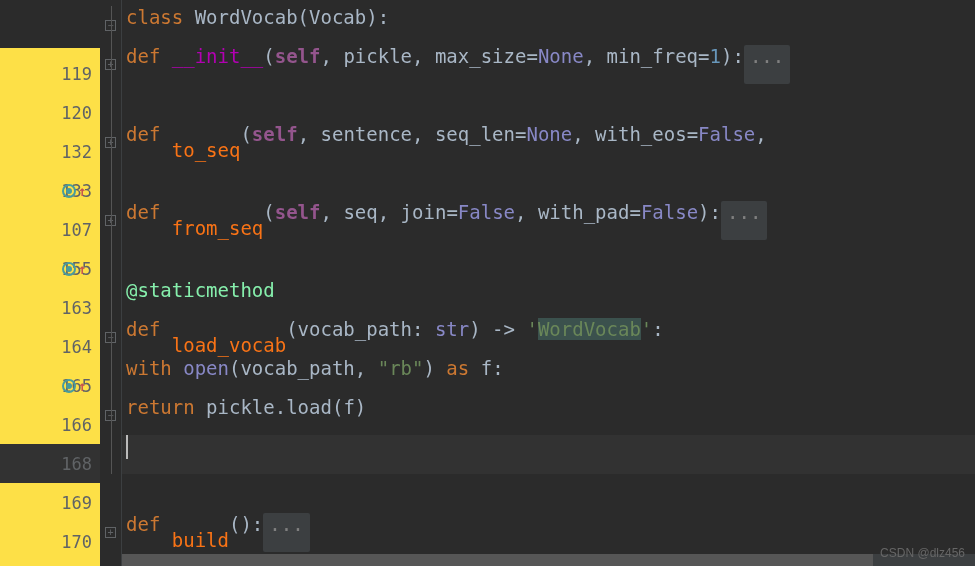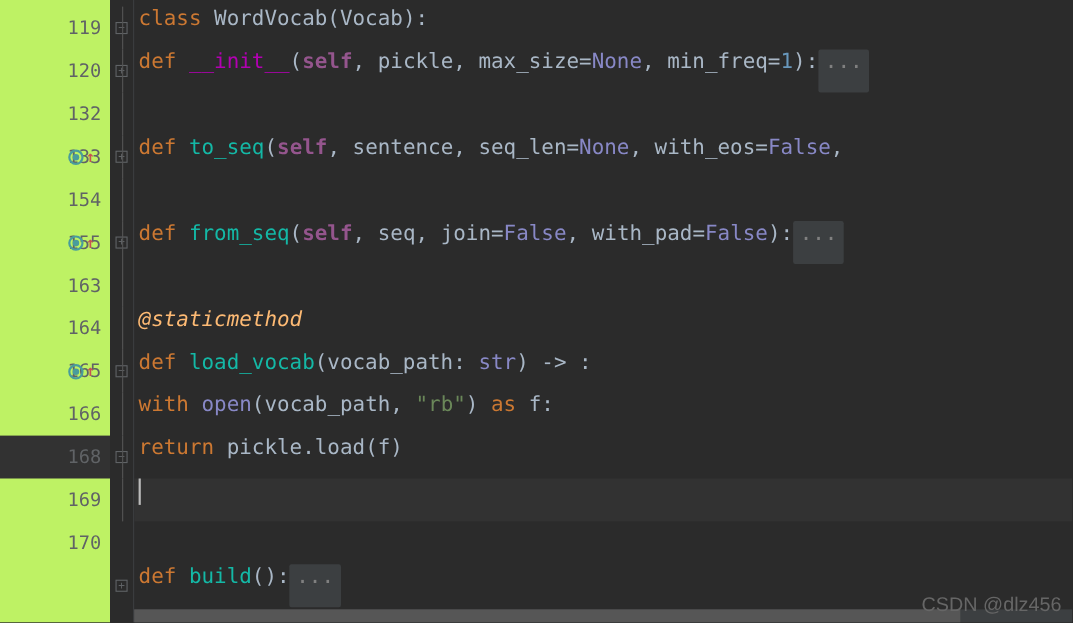--- a/index.html
+++ b/index.html
@@ -8,24 +8,25 @@
       font-family: 'Consolas', 'Monaco', monospace;
       font-size: 19px;
       color: #a9b7c6;
       overflow: hidden;
       width: 975px;
       height: 566px;
       position: relative;
     }
     .editor { display: flex; height: 100%; }
     .gutter {
-      background: #bef264;
+      background: #fde047;
       width: 100px;
       flex-shrink: 0;
       padding-top: 6px;
+      margin-top: 48px;
     }
     .gutter-line {
       height: 39px;
       display: flex;
       align-items: center;
       justify-content: flex-end;
       padding-right: 8px;
       position: relative;
     }
     .line-number {
@@ -102,47 +103,47 @@
       position: relative;
     }
     .code-line {
       height: 39px;
       display: flex;
       white-space: pre;
       padding-left: 4px;
     }
     .current-line { background: #323232; }
     .kw { color: #cc7832; }
-    .fn { color: #14b8a6; }
+    .fn { color: #f97316; margin-top: 16px; }
     .magic { color: #b200b2; }
     .self { color: #94558d; font-weight: bold; }
     .builtin { color: #8888c6; }
     .str { color: #6a8759; }
     .num { color: #6897bb; }
-    .decorator { color: #fdba74; font-style: italic; }
+    .decorator { color: #86efac; }
     .ellipsis {
       background: #3c3f41;
       padding: 0 6px;
       color: #808080;
       border-radius: 2px;
     }
     .hl { background: #3b514d; }
     .cursor {
       display: inline-block;
       width: 2px;
       height: 24px;
       background: #bbb;
       vertical-align: middle;
     }
     .watermark {
       position: absolute;
       bottom: 6px;
       right: 10px;
       color: #666;
-      font-size: 18px;
+      font-size: 12px;
       font-family: sans-serif;
     }
     .scrollbar {
       position: absolute;
       bottom: 0;
       left: 122px;
       right: 0;
       height: 12px;
       background: #3c3f41;
     }
@@ -169,21 +170,21 @@
         <span class="line-number">132</span>
       </div>
     <div class="gutter-line">
         <span class="line-number">133</span>
         <div class="marker">
           <span class="circle-marker"></span>
           <span class="up-arrow">↑</span>
         </div>
       </div>
     <div class="gutter-line">
-        <span class="line-number">154</span>
+        <span class="line-number">107</span>
       </div>
     <div class="gutter-line">
         <span class="line-number">155</span>
         <div class="marker">
           <span class="circle-marker"></span>
           <span class="up-arrow">↑</span>
         </div>
       </div>
     <div class="gutter-line">
         <span class="line-number">163</span>
@@ -263,21 +264,21 @@
 
   <div class="code-area">
     <div class="code-line"><span class="kw">class </span><span>WordVocab</span><span>(</span><span>Vocab</span><span>)</span><span>:</span></div>
     <div class="code-line">    <span class="kw">def </span><span class="magic">__init__</span><span>(</span><span class="self">self</span><span>, </span><span>pickle</span><span>, </span><span>max_size</span><span>=</span><span class="builtin">None</span><span>, </span><span>min_freq</span><span>=</span><span class="num">1</span><span>)</span><span>:</span><span class="ellipsis">...</span></div>
     <div class="code-line"></div>
     <div class="code-line">    <span class="kw">def </span><span class="fn">to_seq</span><span>(</span><span class="self">self</span><span>, </span><span>sentence</span><span>, </span><span>seq_len</span><span>=</span><span class="builtin">None</span><span>, </span><span>with_eos</span><span>=</span><span class="builtin">False</span><span>,</span></div>
     <div class="code-line"></div>
     <div class="code-line">    <span class="kw">def </span><span class="fn">from_seq</span><span>(</span><span class="self">self</span><span>, </span><span>seq</span><span>, </span><span>join</span><span>=</span><span class="builtin">False</span><span>, </span><span>with_pad</span><span>=</span><span class="builtin">False</span><span>)</span><span>:</span><span class="ellipsis">...</span></div>
     <div class="code-line"></div>
     <div class="code-line">    <span class="decorator">@staticmethod</span></div>
-    <div class="code-line">    <span class="kw">def </span><span class="fn">load_vocab</span><span>(</span><span>vocab_path</span><span>: </span><span class="builtin">str</span><span>)</span><span> -&gt; </span><span>:</span></div>
+    <div class="code-line">    <span class="kw">def </span><span class="fn">load_vocab</span><span>(</span><span>vocab_path</span><span>: </span><span class="builtin">str</span><span>)</span><span> -&gt; </span><span class="str">'<span class="hl">WordVocab</span>'</span><span>:</span></div>
     <div class="code-line">        <span class="kw">with </span><span class="builtin">open</span><span>(</span><span>vocab_path</span><span>, </span><span class="str">"rb"</span><span>)</span><span class="kw"> as </span><span>f</span><span>:</span></div>
     <div class="code-line">            <span class="kw">return </span><span>pickle</span><span>.</span><span>load</span><span>(</span><span>f</span><span>)</span></div>
     <div class="code-line current-line"><span class="cursor"></span></div>
     <div class="code-line"></div>
     <div class="code-line"><span class="kw">def </span><span class="fn">build</span><span>()</span><span>:</span><span class="ellipsis">...</span></div>
   </div>
 </div>
 
 <div class="scrollbar">
   <div class="scrollbar-thumb"></div>

